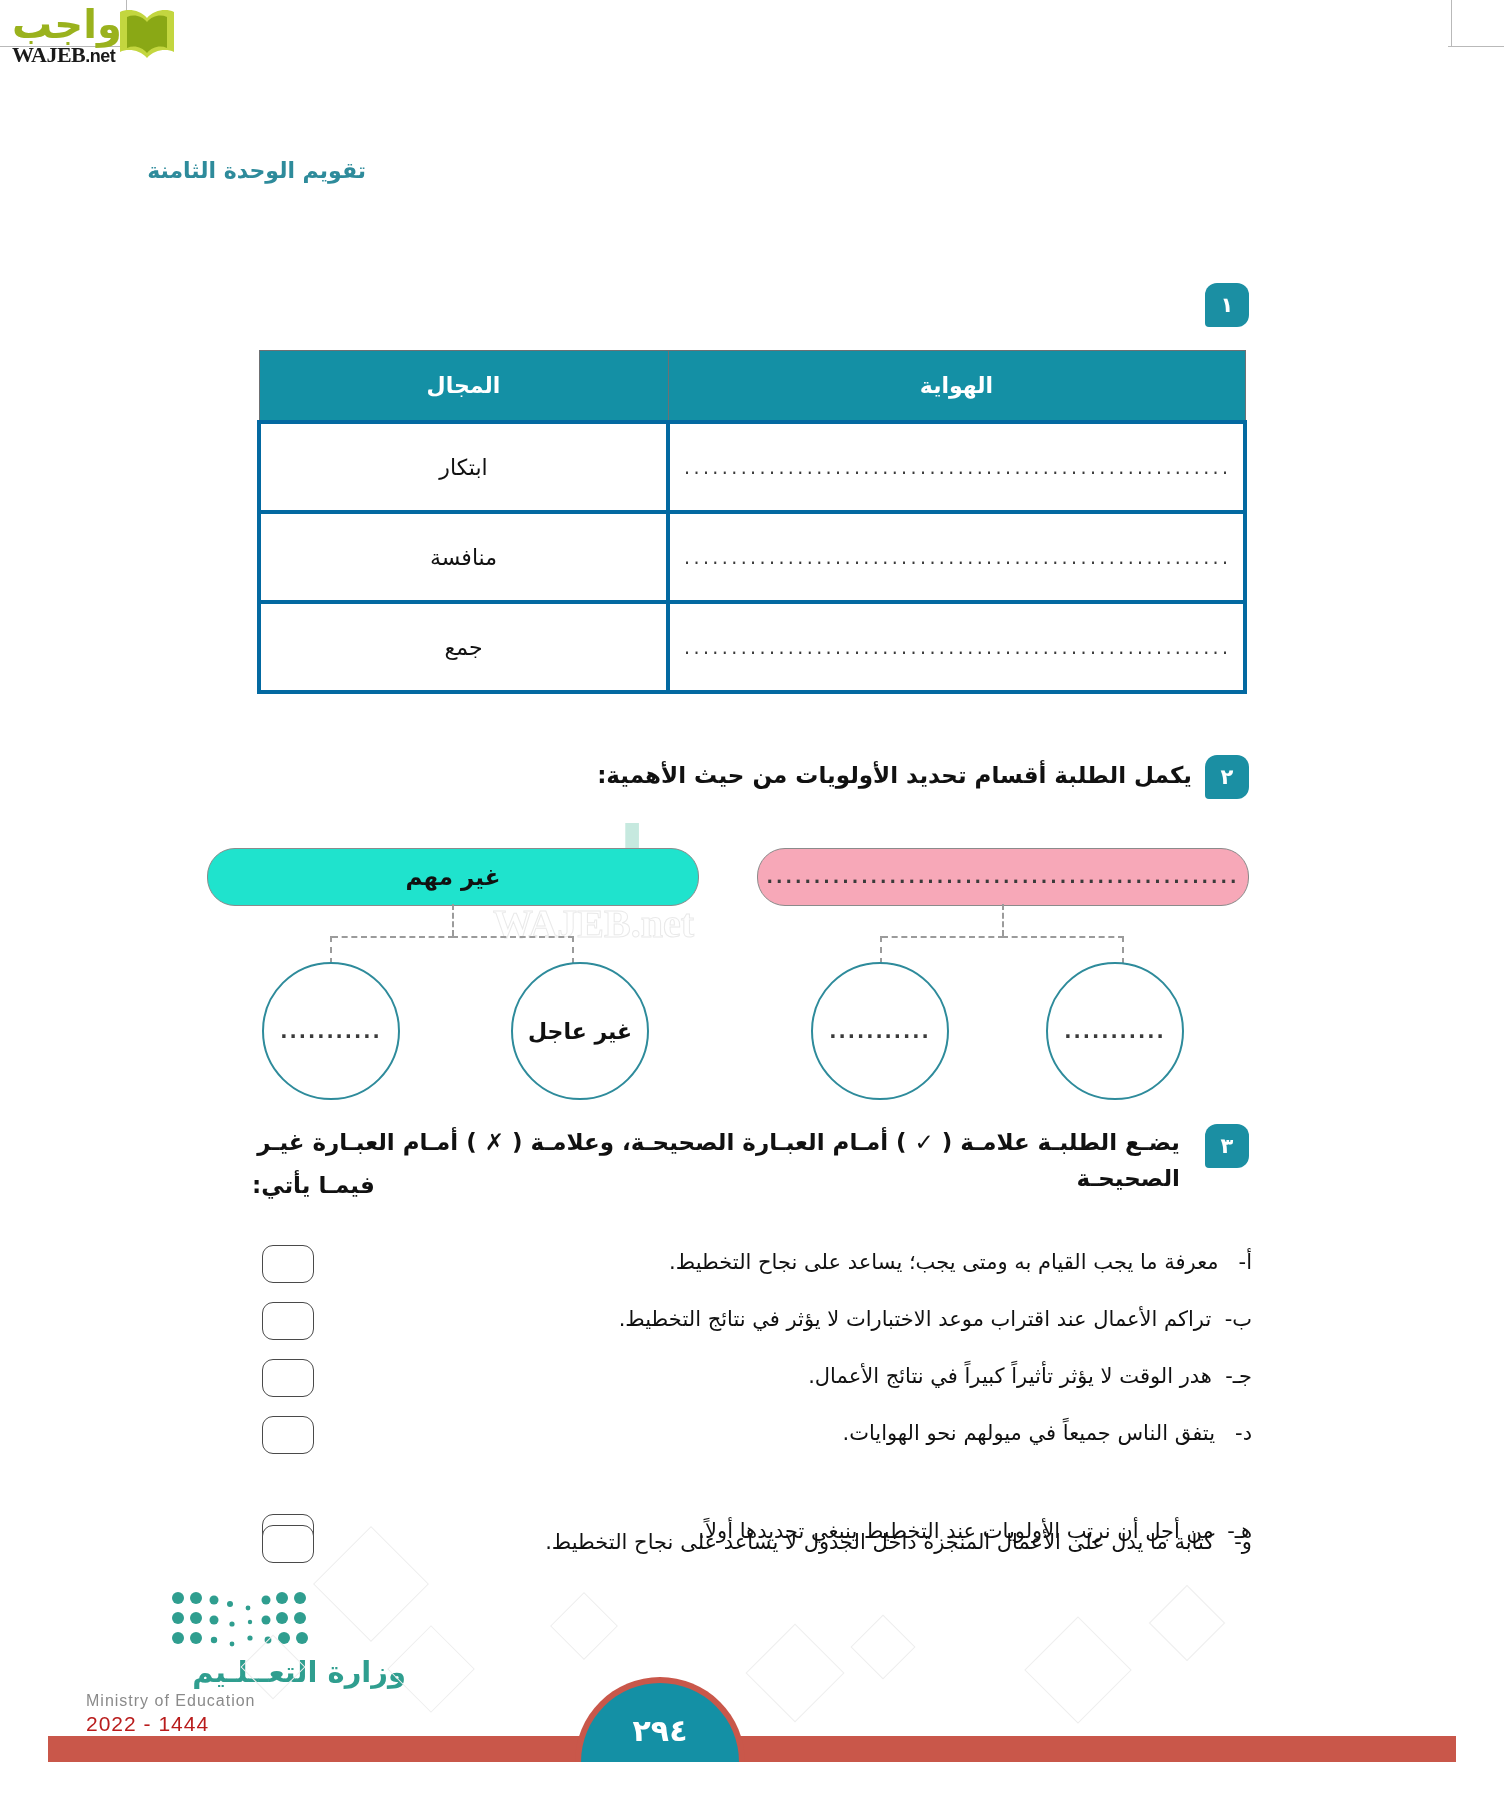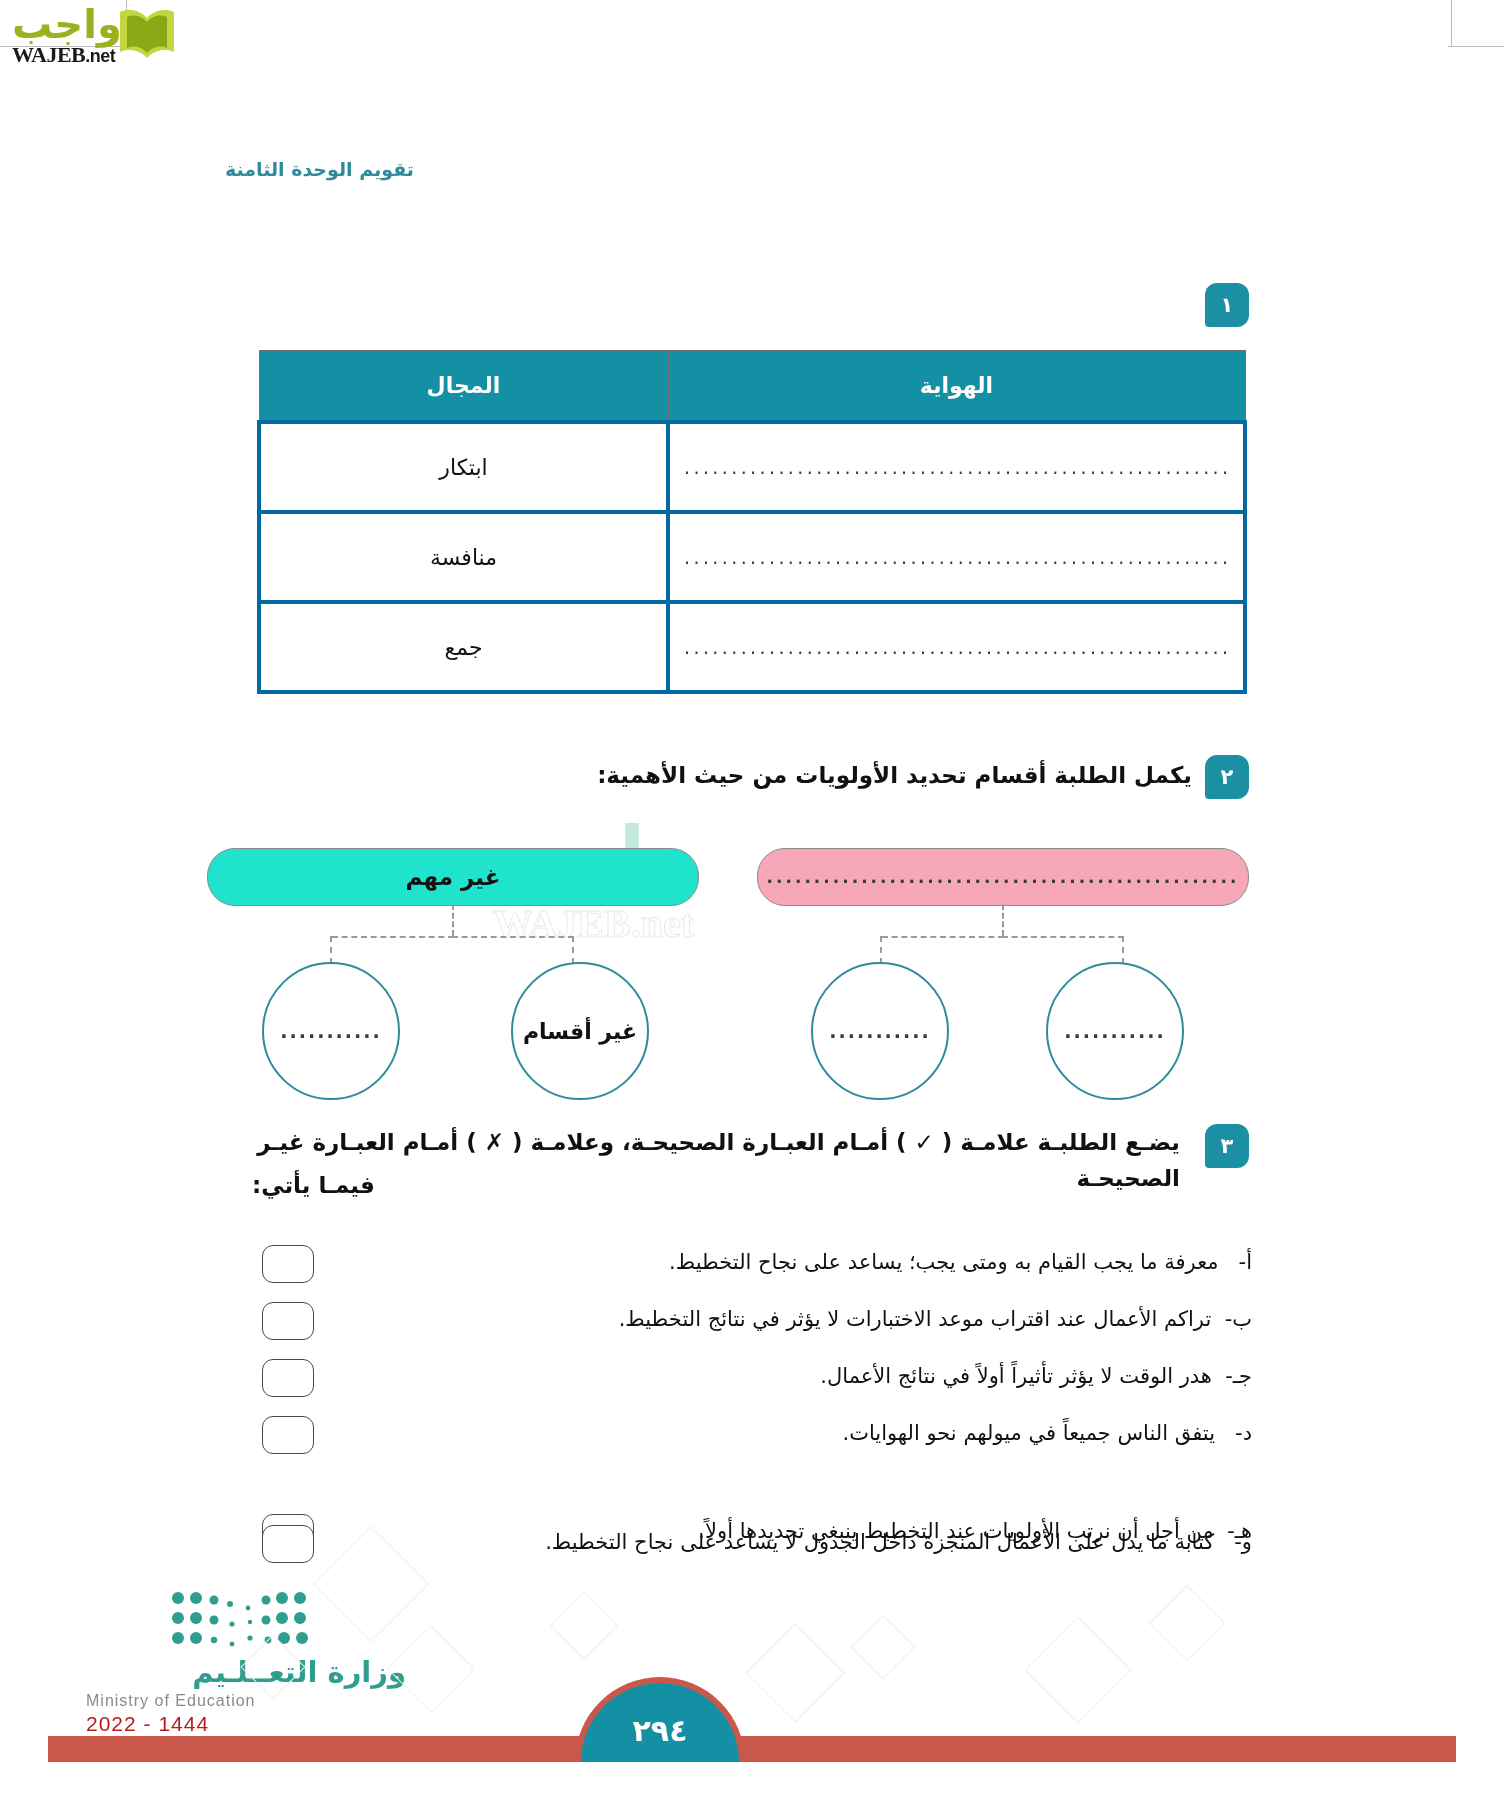--- a/index.html
+++ b/index.html
@@ -22,22 +22,22 @@
     position:absolute;left:4px;top:38px;
     font-size:22px;font-weight:bold;color:#1a1a1a;
     font-family:"Liberation Serif",serif;letter-spacing:-0.5px;
   }
   .brand-latin .net{color:#1a1a1a;font-family:"Liberation Sans",sans-serif;font-size:18px;}
   .book-ico{position:absolute;left:108px;top:2px;width:62px;height:56px;}
   .crop-mark{position:absolute;background:#b9b9b9;}
 
   
   .unit-head{
-    position:absolute;right:1090px;top:158px;
-    color:#2e8b9b;font-size:19px;font-weight:bold;
+    position:absolute;right:1138px;top:158px;
+    color:#2e8b9b;font-size:22px;font-weight:bold;
     letter-spacing:0.5px;white-space:nowrap;
   }
 
   
   .qnum{
     position:absolute;width:44px;height:44px;
     background:#1b8fa3;color:#ffffff;
     border-radius:12px 12px 12px 4px;
     display:flex;align-items:center;justify-content:center;
     font-size:21px;font-weight:bold;
@@ -220,21 +220,21 @@
   <div class="conn-v" style="right:500px;top:904px;height:32px;"></div>
   <div class="connector" style="right:380px;top:936px;width:122px;"></div>
   <div class="conn-v" style="right:380px;top:936px;height:28px;"></div>
   <div class="conn-v" style="right:622px;top:936px;height:28px;"></div>
   <div class="connector" style="right:500px;top:936px;width:122px;"></div>
 
   <div class="circ" style="right:1104px;top:962px;">
     <span class="dots" style="letter-spacing:2px;">...........</span>
   </div>
   <div class="circ" style="right:855px;top:962px;">
-    <span>غير أقسام</span>
+    <span>غير عاجل</span>
   </div>
   <div class="circ" style="right:555px;top:962px;">
     <span class="dots" style="letter-spacing:2px;">...........</span>
   </div>
   <div class="circ" style="right:320px;top:962px;">
     <span class="dots" style="letter-spacing:2px;">...........</span>
   </div>
 
   <div class="qnum" style="right:255px;top:1124px;">٣</div>
   <div class="qtext" style="right:324px;top:1125px;width:940px;">يضـع الطلبـة علامـة ( ✓ ) أمـام العبـارة الصحيحـة، وعلامـة ( ✗ ) أمـام العبـارة غيـر الصحيحـة</div>
@@ -253,21 +253,21 @@
     <div class="tf-text" style="top:5px;">
       <span>ب-</span>
       &nbsp;<span>تراكم الأعمال عند اقتراب موعد الاختبارات لا يؤثر في نتائج التخطيط.</span>
     </div>
   </div>
 
   <div class="tf-row" style="right:252px;left:262px;top:1359px;">
     <div class="tf-box"></div>
     <div class="tf-text" style="top:5px;">
       <span>جـ-</span>
-      &nbsp;<span>هدر الوقت لا يؤثر تأثيراً أولاً في نتائج الأعمال.</span>
+      &nbsp;<span>هدر الوقت لا يؤثر تأثيراً كبيراً في نتائج الأعمال.</span>
     </div>
   </div>
 
   <div class="tf-row" style="right:252px;left:262px;top:1416px;">
     <div class="tf-box"></div>
     <div class="tf-text" style="top:5px;">
       <span>د-</span>
       &nbsp;&nbsp;<span>يتفق الناس جميعاً في ميولهم نحو الهوايات.</span>
     </div>
   </div>

